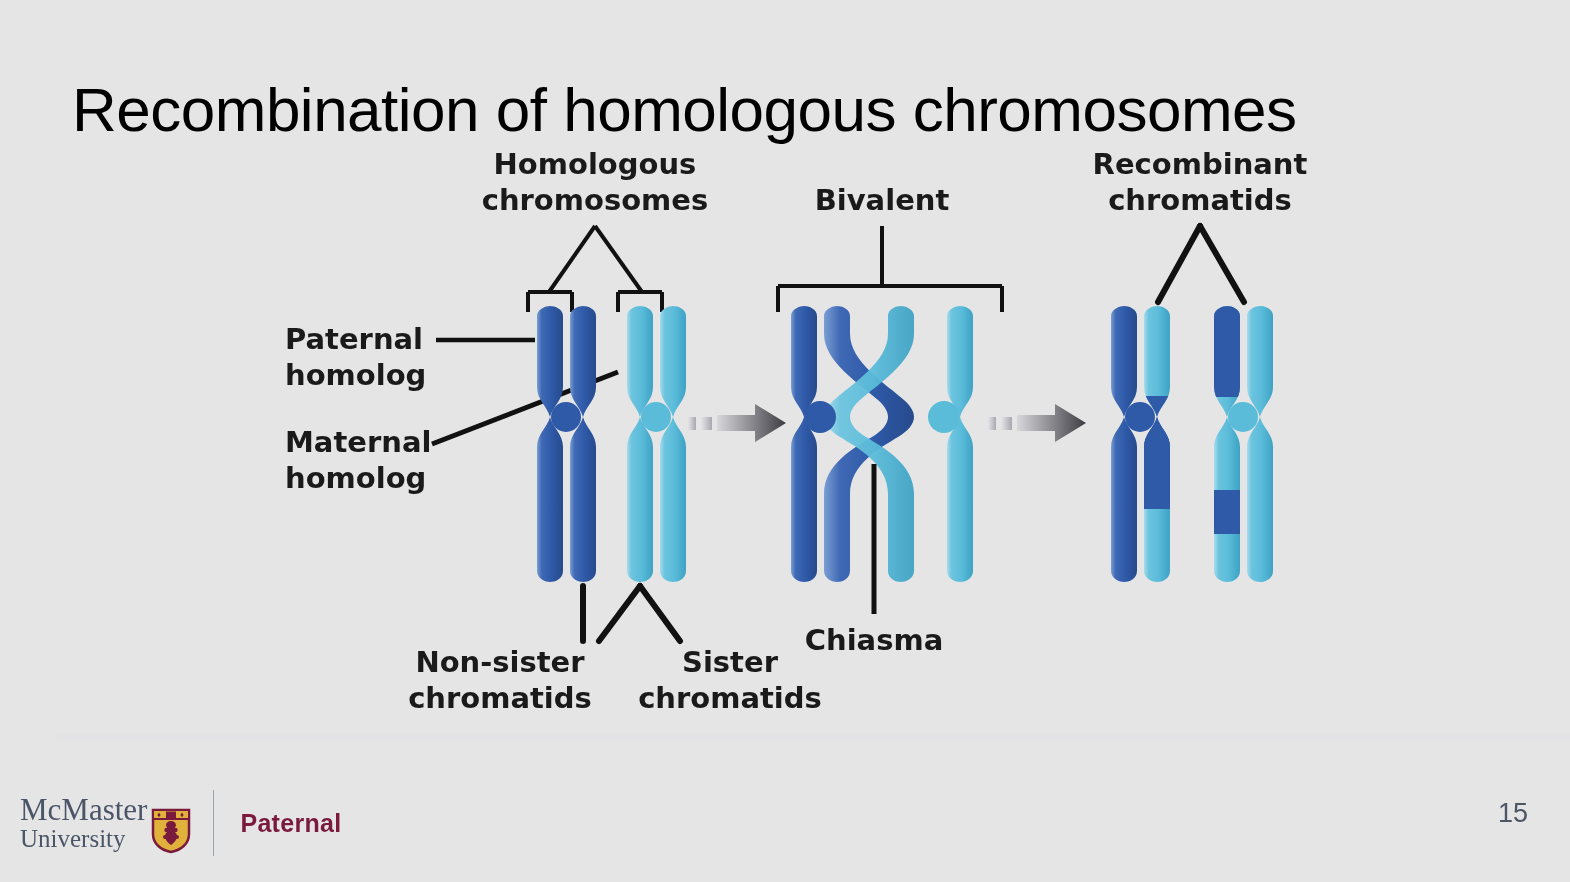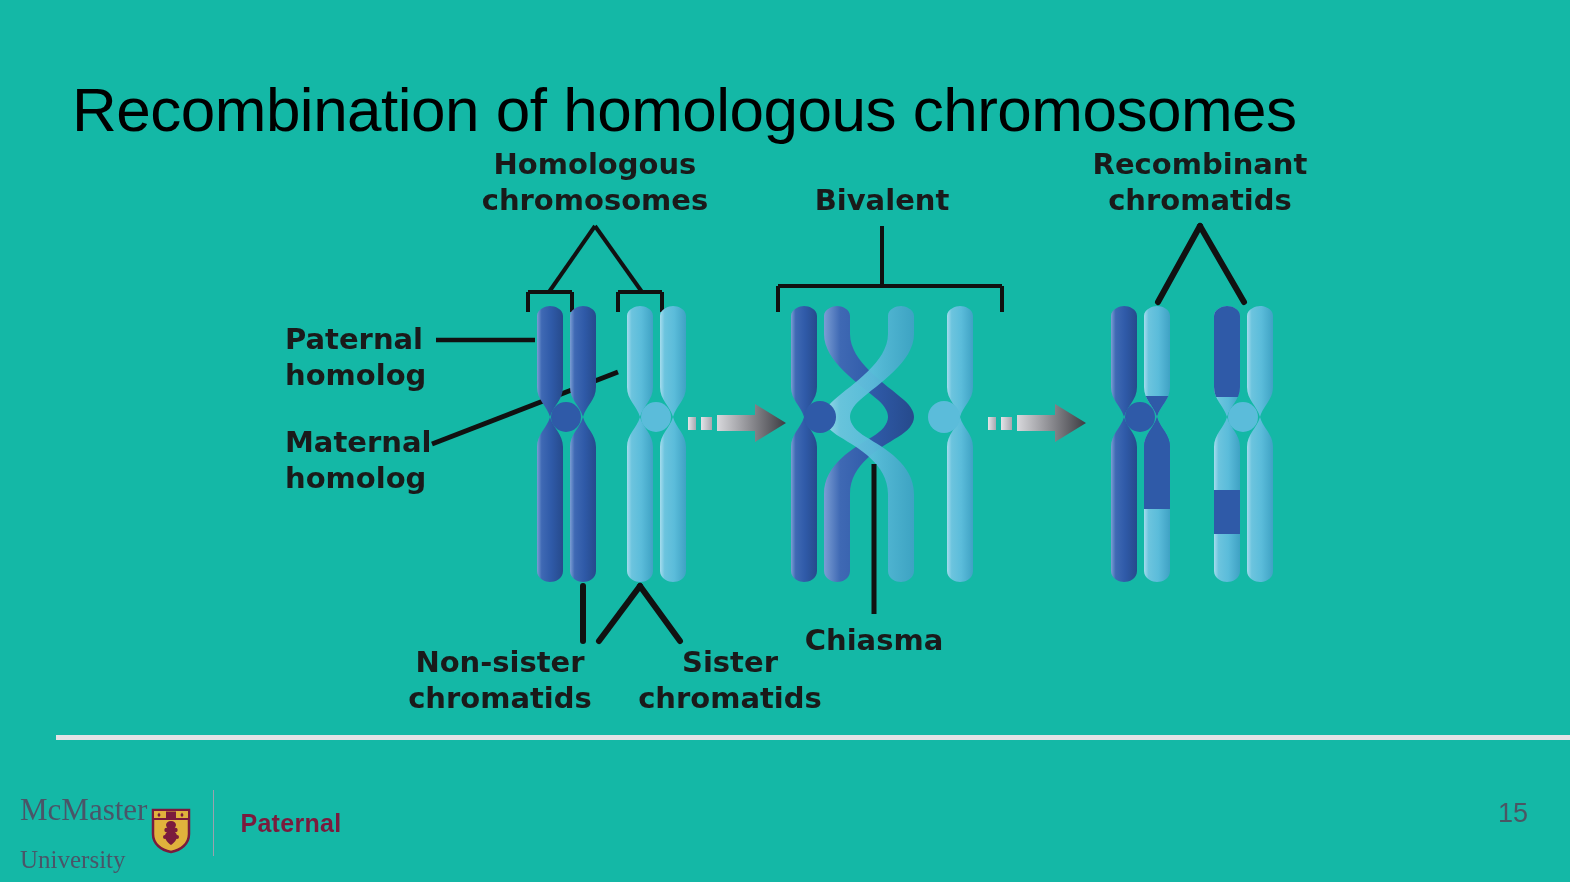--- a/index.html
+++ b/index.html
@@ -11,21 +11,21 @@
     width: 1570px;
     height: 882px;
     font-family: "Liberation Sans", sans-serif;
     overflow: hidden;
     position: relative;
   }
 
   #slide {
     position: absolute;
     inset: 0;
-    background: #14b8a6;
+    background: #e5e5e5;
   }
 
   
   #slide-title {
     position: absolute;
     left: 72px;
     top: 72px;
     width: 1400px;
     font-size: 62px;
     line-height: 76px;
@@ -95,21 +95,20 @@
     font-size: 31px;
     line-height: 31px;
     color: #4a5568;
     letter-spacing: 0px;
   }
   .wm-line2 {
     font-family: "Liberation Serif", serif;
     font-size: 25px;
     line-height: 27px;
     color: #4a5568;
-    margin-top: 21px;
   }
   #crest {
     margin-left: 4px;
     margin-top: 16px;
   }
   #brand-divider {
     width: 1px;
     height: 66px;
     background: #9aa2ad;
     margin: 0 26px 0 22px;

